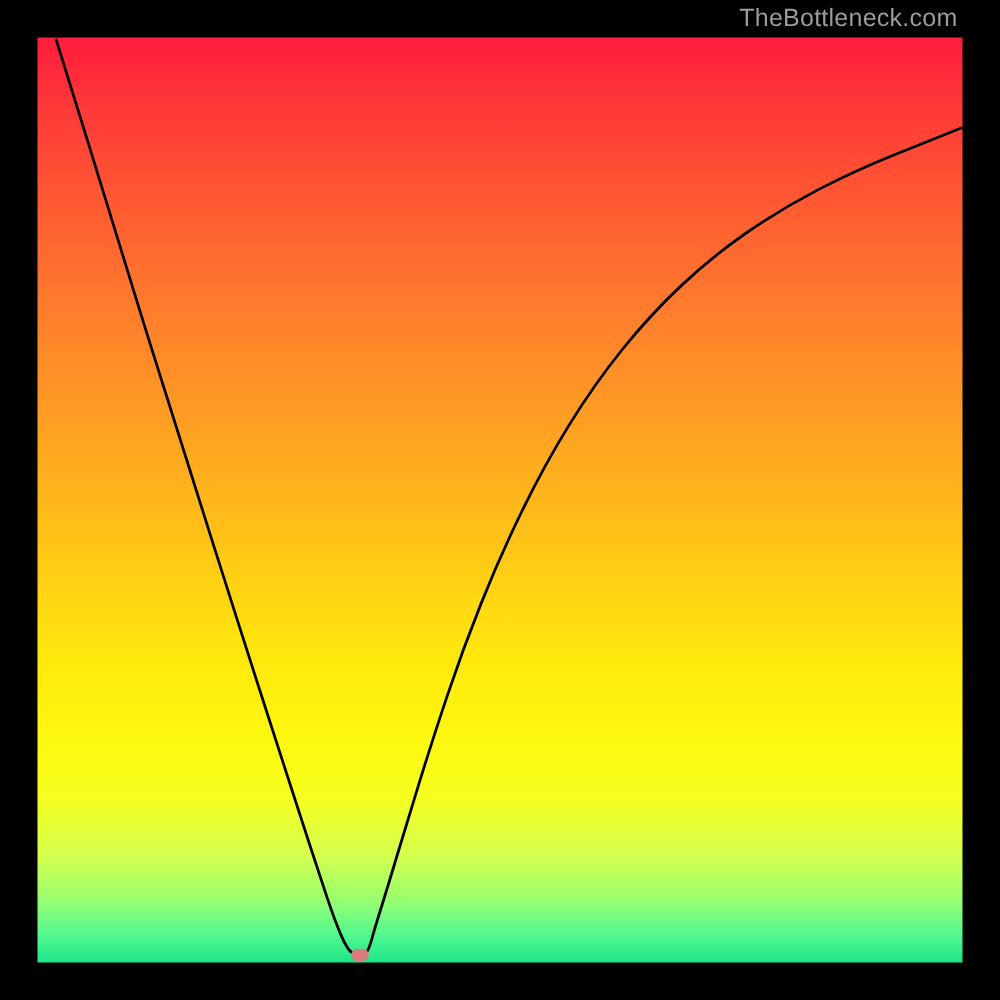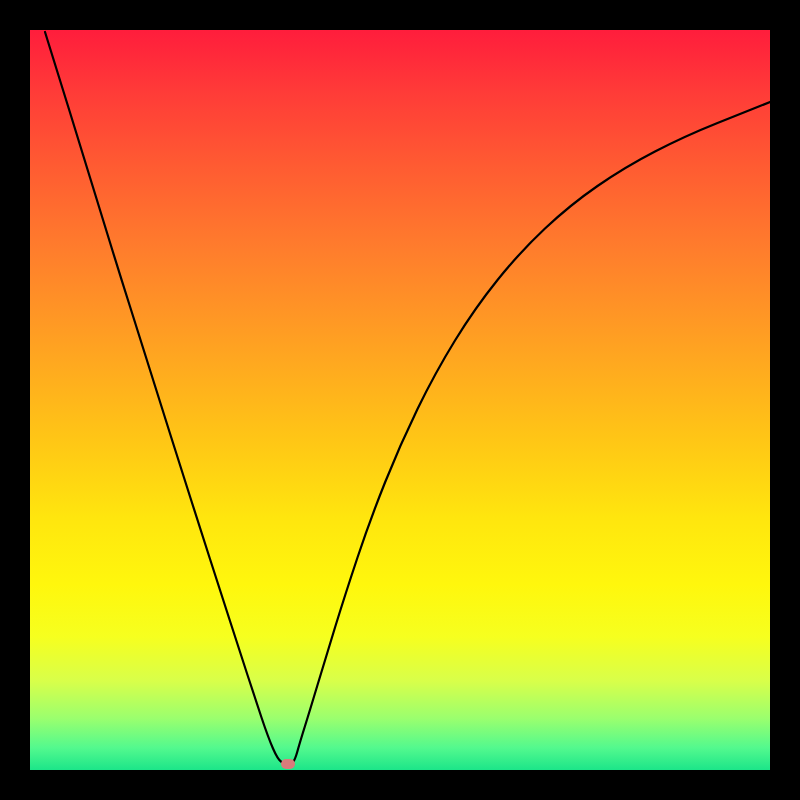--- a/index.html
+++ b/index.html
@@ -81,14 +81,15 @@
   <div class="plot-area">
 
     <svg class="curve" viewBox="0 0 740 740" preserveAspectRatio="none">
       <path id="curve-path" d="M 15 2 Q 30 50 40 82.5 Q 50 115 60 147.5 Q 70 180 80 212.5 Q 90 245 100 276.5 Q 110 308 120 340 Q 130 372 140 403.5 Q 150 435 160 466.5 Q 170 498 180 529 Q 190 560 200 591 Q 210 622 217.5 645 Q 225 668 231.5 687.5 Q 238 707 243 718.5 Q 248 730 251.5 732 Q 255 734 256.5 734 Q 258 734 259.5 734 Q 261 734 263 732 Q 265 730 267.5 721 Q 270 712 275 696 Q 280 680 287.5 655 Q 295 630 305 597.5 Q 315 565 327.5 527.5 Q 340 490 355 452.5 Q 370 415 387.5 379 Q 405 343 425 310.5 Q 445 278 467.5 250 Q 490 222 515 198.5 Q 540 175 567.5 156 Q 595 137 625 121.5 Q 655 106 687.5 93 Q 720 80 730 76 T 740 72"></path>
     </svg>
 
     <div class="min-dot" id="min-dot" style="left: 258px; top: 734px;"></div>
 
   </div>
 
+  <div class="watermark">TheBottleneck.com</div>
 
 </div>
 
 </body></html>

